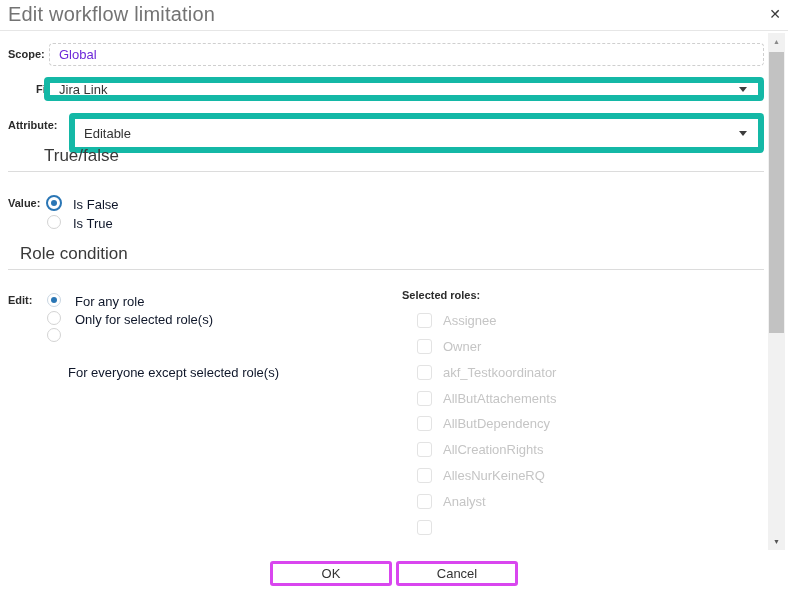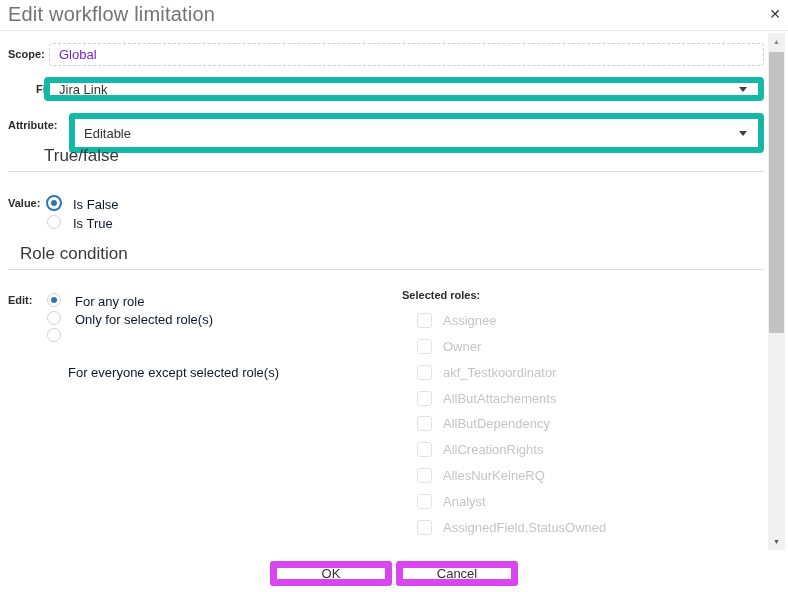--- a/index.html
+++ b/index.html
@@ -71,21 +71,21 @@
 
   
   .sbar { left:768px; top:33px; width:17px; height:517px; background:#f1f1f1; }
   .sb-btn { position:absolute; left:0; width:17px; height:17px; display:flex; align-items:center;
             justify-content:center; font-size:7px; cursor:pointer; }
   .sb-up   { top:0; color:#8a8a8a; }
   .sb-down { bottom:0; color:#555; }
   .sb-thumb { position:absolute; left:1px; top:19px; width:15px; height:281px; background:#c2c2c2; cursor:pointer; }
 
   
-  .btn { position:absolute; top:561px; width:122px; height:25px; background:#fff; border:7px solid #d946ef;
+  .btn { position:absolute; top:561px; width:122px; height:25px; background:#fff; border:3px solid #d946ef;
          border-radius:3px; font-size:13px; color:#333; display:flex; align-items:center; justify-content:center;
          cursor:pointer; font-family:"Liberation Sans", sans-serif; }
   .btn-ok { left:270px; }
   .btn-cancel { left:396px; }
 </style>
 </head>
 <body>
 
 <div>
 
@@ -161,21 +161,20 @@
   <div class="role-row" style="top:467px">
     <span class="cb"></span>
     <span class="role-name">AllesNurKeineRQ</span>
   </div>
   <div class="role-row" style="top:493px">
     <span class="cb"></span>
     <span class="role-name">Analyst</span>
   </div>
   <div class="role-row" style="top:519px">
     <span class="cb"></span>
-    <span class="role-name">AssignedField,StatusOwned</span>
   </div>
 
   <div class="abs sbar">
     <div class="sb-btn sb-up">▲</div>
     <div class="sb-thumb"></div>
     <div class="sb-btn sb-down">▼</div>
   </div>
 
   <div class="btn btn-ok">OK</div>
   <div class="btn btn-cancel">Cancel</div>

